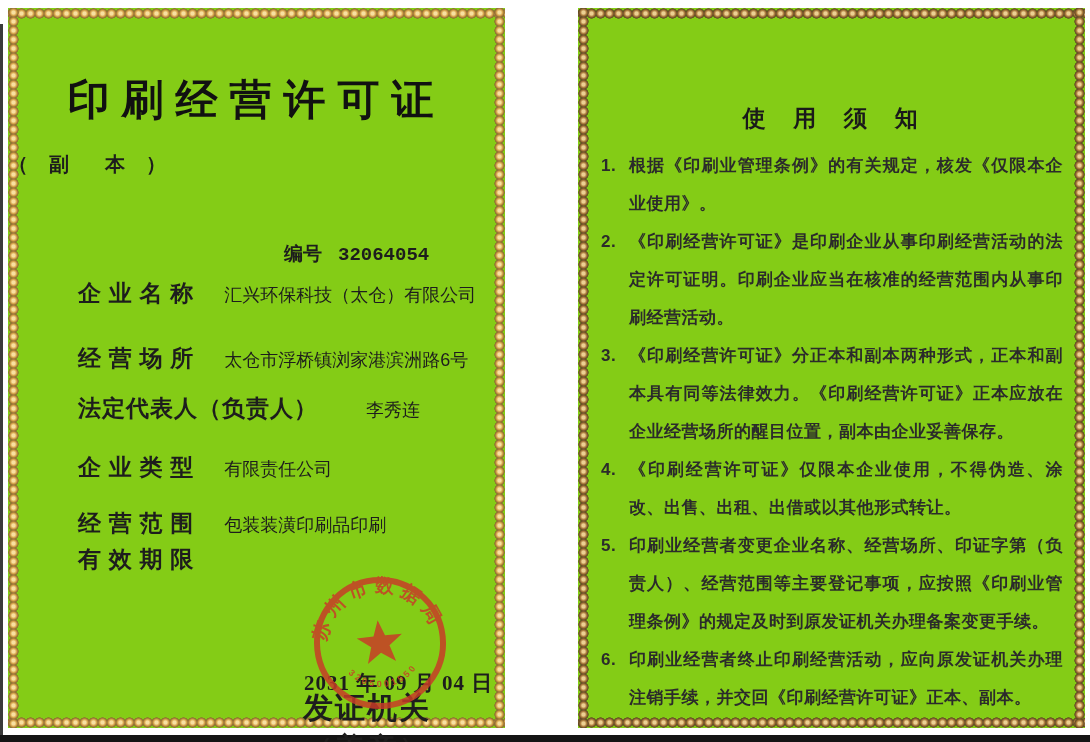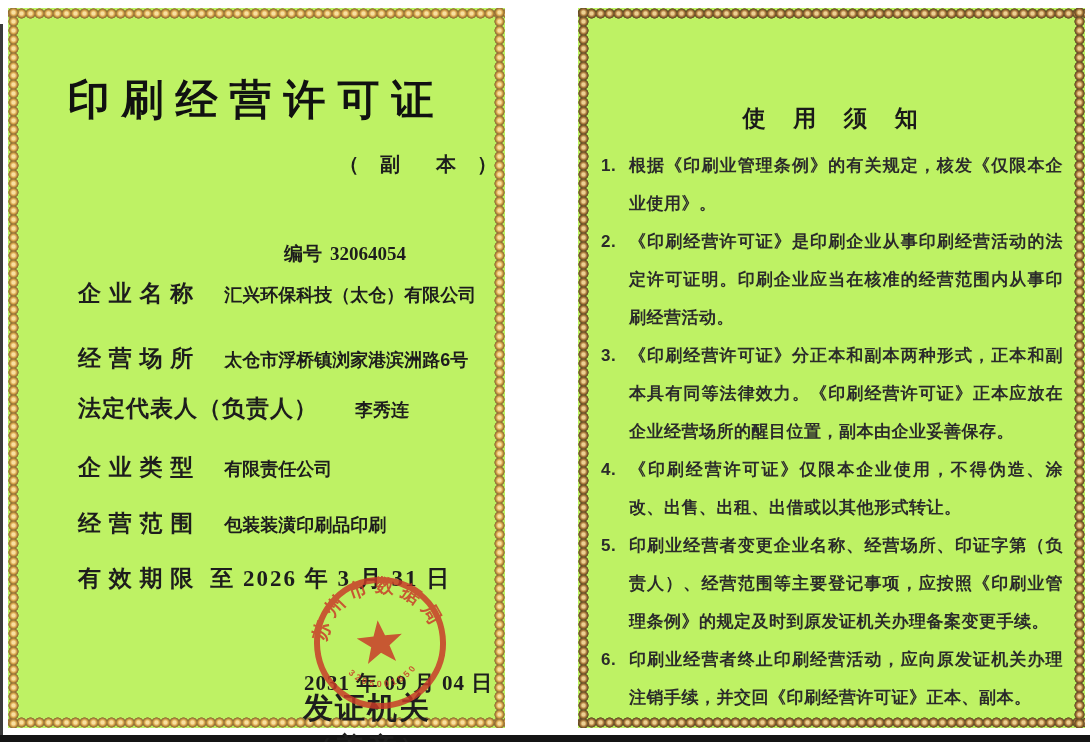--- a/index.html
+++ b/index.html
@@ -5,21 +5,21 @@
   * { margin:0; padding:0; box-sizing:border-box; }
   html,body { width:1090px; height:742px; }
   body {
     font-family:"Liberation Serif","DejaVu Serif",serif;
     background:#ffffff; position:relative; overflow:hidden;
     width:1090px; height:742px; color:#1d1d1d;
   }
   .edge-left { position:absolute; left:0; top:24px; bottom:6px; width:3px; background:#3a3a3a; }
   .bottom-strip { position:absolute; left:0; right:0; bottom:0; height:7px; background:#141414; }
 
-  .page { position:absolute; top:8px; height:720px; background:#bef264; }
+  .page { position:absolute; top:8px; height:720px; background:#84cc16; }
   .page-left  { left:8px;  width:497px; }
   .page-right { left:578px; width:507px; }
 
   
   .bstrip { position:absolute; }
   .bstrip.h { left:0; right:0; height:11px; background-size:9px 11px; background-repeat:repeat-x; }
   .bstrip.v { top:0; bottom:0; width:11px;  background-size:11px 9px; background-repeat:repeat-y; }
   .bstrip.t { top:0; } .bstrip.b { bottom:0; } .bstrip.l { left:0; } .bstrip.r { right:0; }
   .gold .bstrip {
     background-image:radial-gradient(circle at 50% 50%, #f8e0a0 1.5px, #d9a84e 3px, #8a6530 4.8px, rgba(0,0,0,0) 5.4px);
@@ -27,44 +27,44 @@
   .brown .bstrip {
     background-image:radial-gradient(circle at 50% 50%, #ecd092 1.5px, #b08040 3px, #5c4322 4.8px, rgba(0,0,0,0) 5.4px);
   }
 
   
   .cert-title {
     position:absolute; left:0; right:0; top:64px; text-align:center;
     font-size:42px; font-weight:bold; letter-spacing:12px; color:#111;
   }
   .cert-subtitle {
-    position:absolute; left:0; right:0; top:143px; text-align:right;
+    position:absolute; left:0; right:0; top:143px; text-align:left;
     font-size:20px; font-weight:bold; letter-spacing:8px;
   }
   .license-line {
     position:absolute; left:145px; top:201px; width:320px;
     display:flex; align-items:baseline; font-size:19px; font-weight:bold;
   }
   .license-line .num { font-family:"Liberation Sans","DejaVu Sans",sans-serif; margin-left:6px; }
   .license-line .suffix { margin-left:auto; }
   .serial-line {
     position:absolute; left:276px; top:233px; font-size:19px; font-weight:bold;
-    display:flex; gap:8px; align-items:baseline;
+    display:flex; gap:16px; align-items:baseline;
   }
-  .serial-line .num { font-family:Liberation Serif, serif; }
+  .serial-line .num { font-family:Liberation Mono, monospace; }
 
   .field-row { position:absolute; left:56px; right:18px; display:flex; align-items:baseline; }
   .field-label { font-size:23px; font-weight:bold; letter-spacing:1px; white-space:nowrap;margin-left:14px; }
   .field-value {
     font-family:"Liberation Sans","DejaVu Sans",sans-serif;
-    font-size:18px; font-weight:bold; margin-left:30px; white-space:nowrap;
+    font-size:18px; font-weight:normal; margin-left:30px; white-space:nowrap;
   }
   .row-1 { top:270px; } .row-2 { top:335px; } .row-3 { top:385px; }
-  .row-4 { top:444px; } .row-5 { top:500px; } .row-6 { top:555px;align-items:flex-end; }
-  .row-3 .field-value { margin-left:37px; }
+  .row-4 { top:444px; } .row-5 { top:500px; } .row-6 { top:536px;align-items:flex-end; }
+  .row-3 .field-value { margin-left:48px; }
   .row-6 .field-value {
     font-family:"Liberation Serif","DejaVu Serif",serif;
     font-size:23px; margin-left:16px; letter-spacing:2px;
   }
   .issuer-line {
     position:absolute; left:295px; top:660px; font-size:30px; font-weight:bold;
     letter-spacing:2px; z-index:1;margin-top:20px;
   }
   .date-line {
     position:absolute; left:296px; top:661px; font-size:21px; font-weight:bold;
@@ -120,21 +120,20 @@
   <div class="field-row row-5">
     <span class="field-label">经 营 范 围</span>
     <span class="field-value">包装装潢印刷品印刷</span>
   </div>
   <div class="field-row row-4">
     <span class="field-label">企 业 类 型</span>
     <span class="field-value">有限责任公司</span>
   </div>
   <div class="field-row row-6">
     <span class="field-label">有 效 期 限</span>
-    <span class="field-value">至 2026 年 3 月 31 日</span>
   </div>
 
   <div class="issuer-line">发证机关　（盖章）</div>
   <div class="date-line">2031 年 09 月 04 日</div>
 
   <svg class="seal" viewBox="0 0 142 142">
     <defs>
       <path id="arcTop" d="M 17,74 A 54,54 0 1 1 125,74" fill="none"></path>
       <path id="arcBottom" d="M 27,71 A 44,44 0 0 0 115,71" fill="none"></path>
     </defs>

